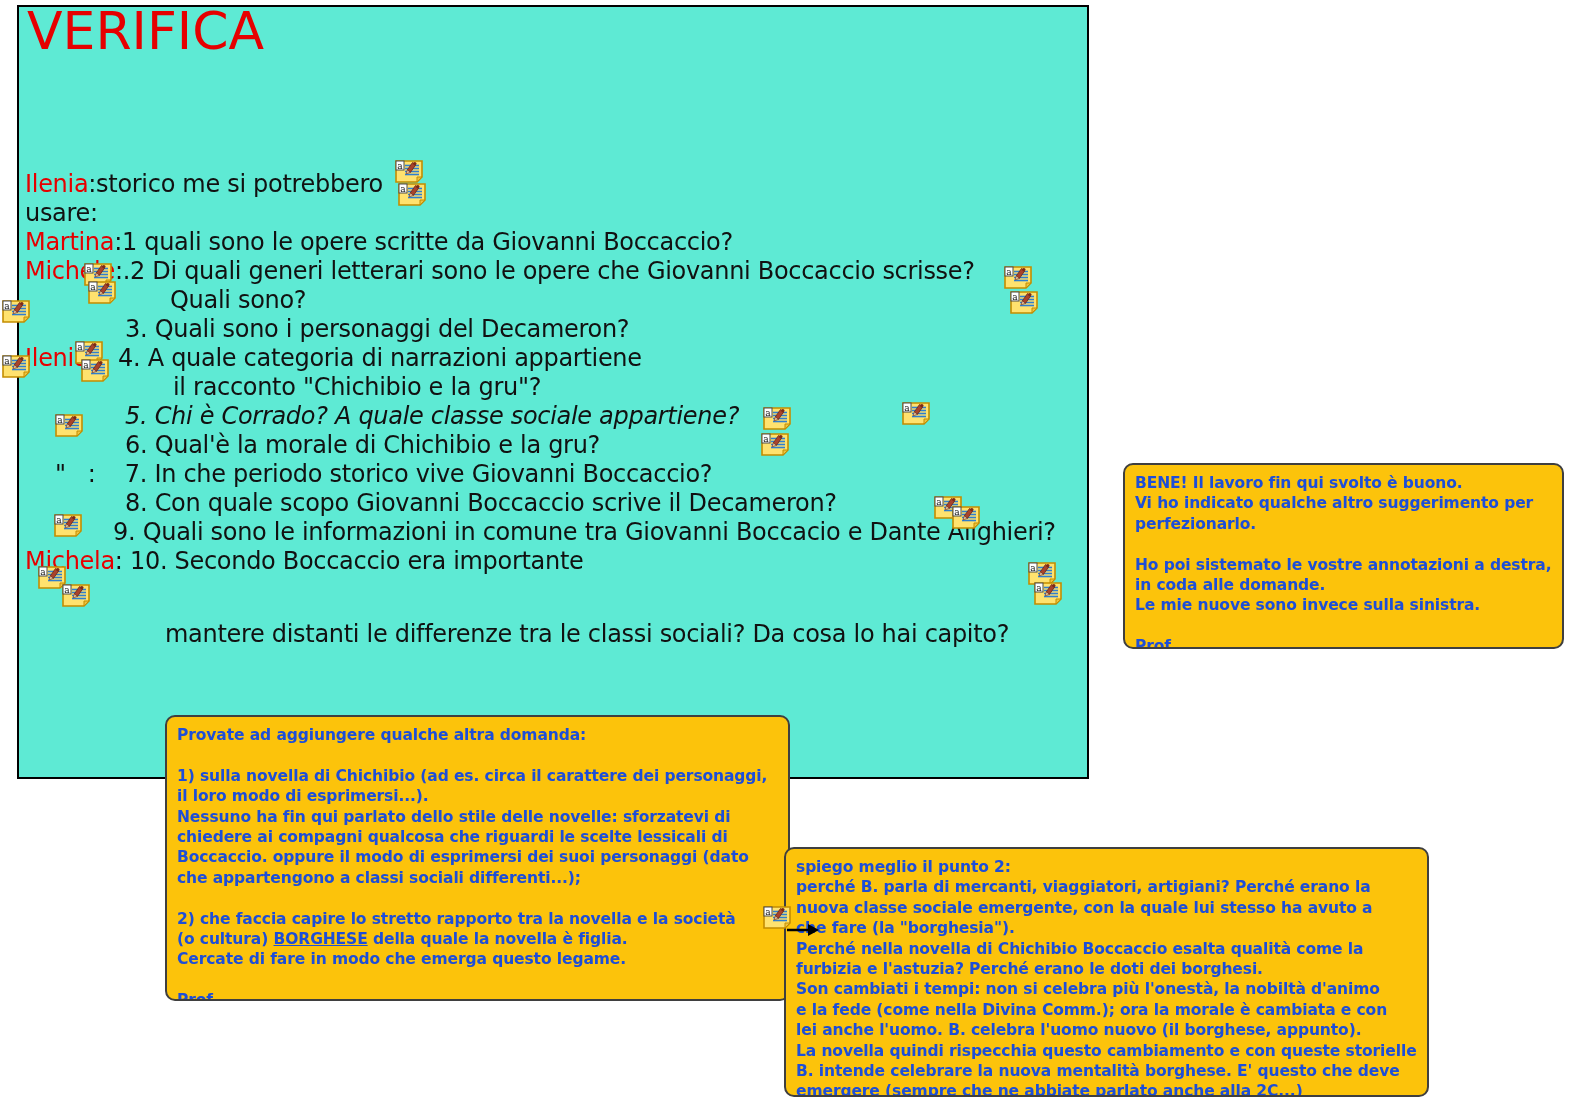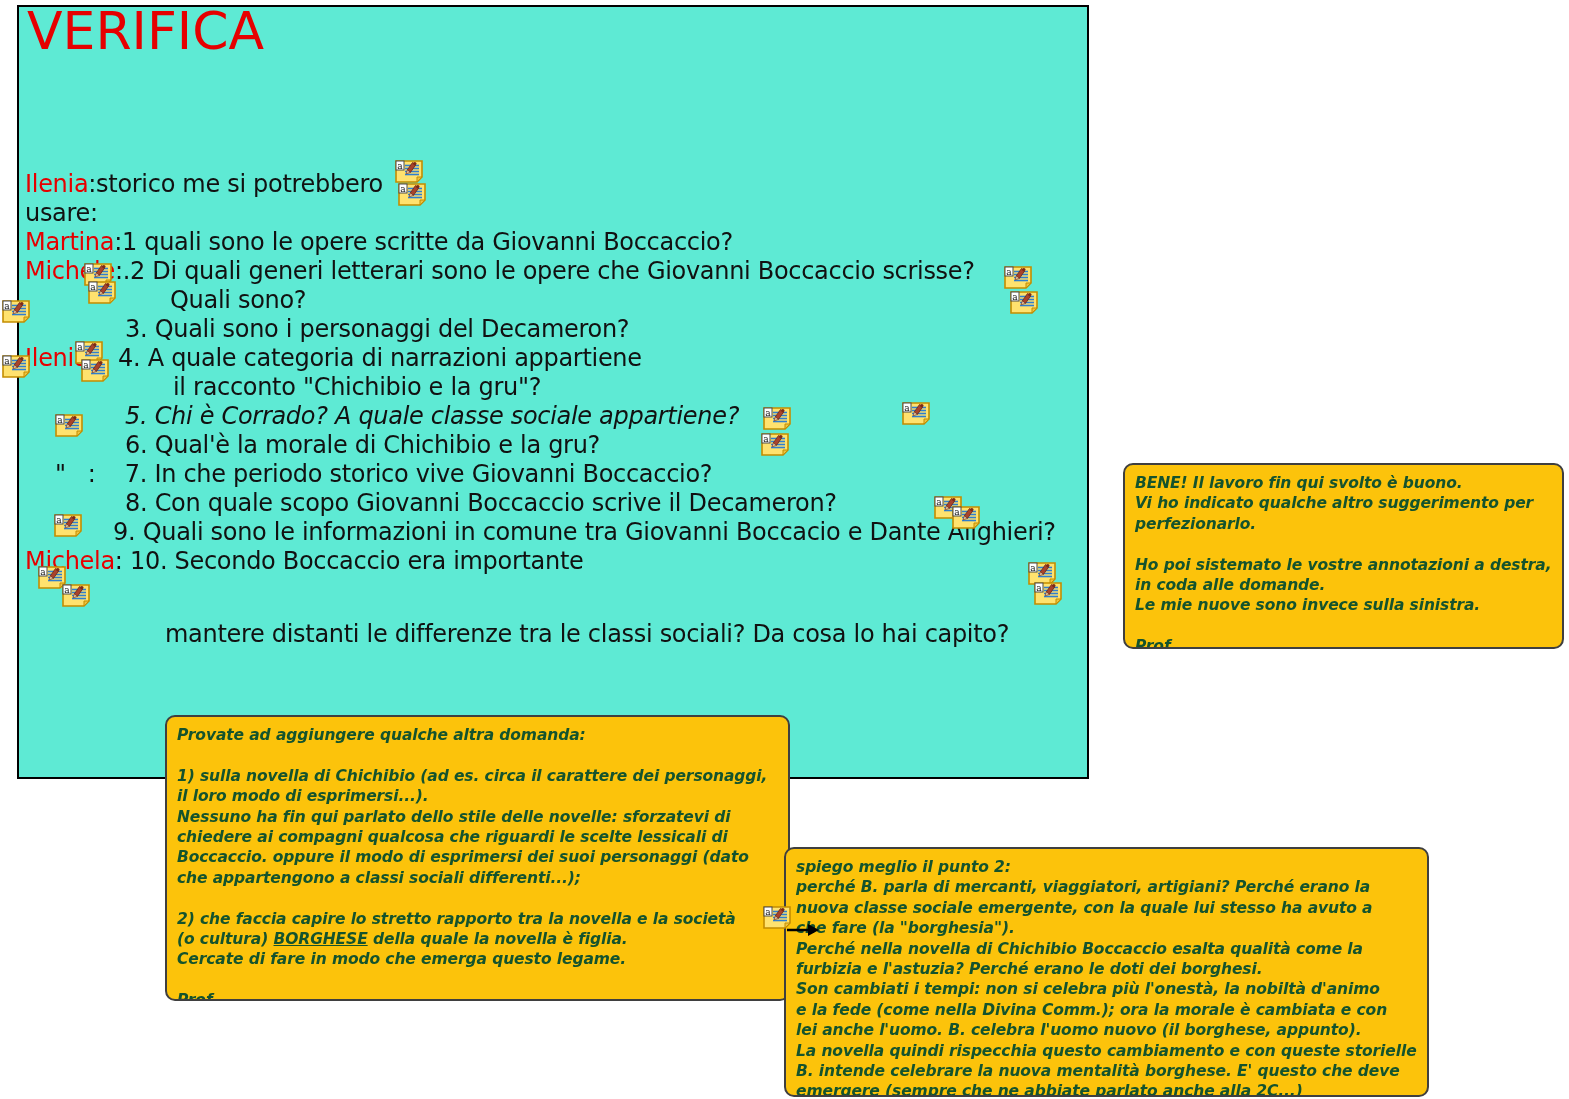--- a/index.html
+++ b/index.html
@@ -24,21 +24,21 @@
     letter-spacing:-0.3px;
   }
   .doc-line { white-space:pre; }
   .doc-name { color:#e60000; }
   .note {
     position:absolute; background:#fcc30b; border:2px solid #3f3f3f;
     border-radius:10px; padding:8px 10px; overflow:hidden;
   }
   .note-text {
     font-size:15.5px; line-height:20.4px; font-weight:bold;
-    color:#14532d; white-space:pre-line; letter-spacing:-0.1px;font-style:italic;
+    color:#1d4ed8; white-space:pre-line; letter-spacing:-0.1px;
   }
   .note-tr { left:1123px; top:463px; width:441px; height:186px; }
   .note-mid { left:165px; top:715px; width:625px; height:286px; }
   .note-br { left:784px; top:847px; width:645px; height:250px; }
   .u { text-decoration:underline; }
   .note-icon { position:absolute; width:28px; height:23px; }
   .arrow { position:absolute; }
   #icons-layer { position:absolute; left:0; top:0; width:100%; height:100%; pointer-events:none; }
   #icons-layer .note-icon { pointer-events:auto; }
 </style>

